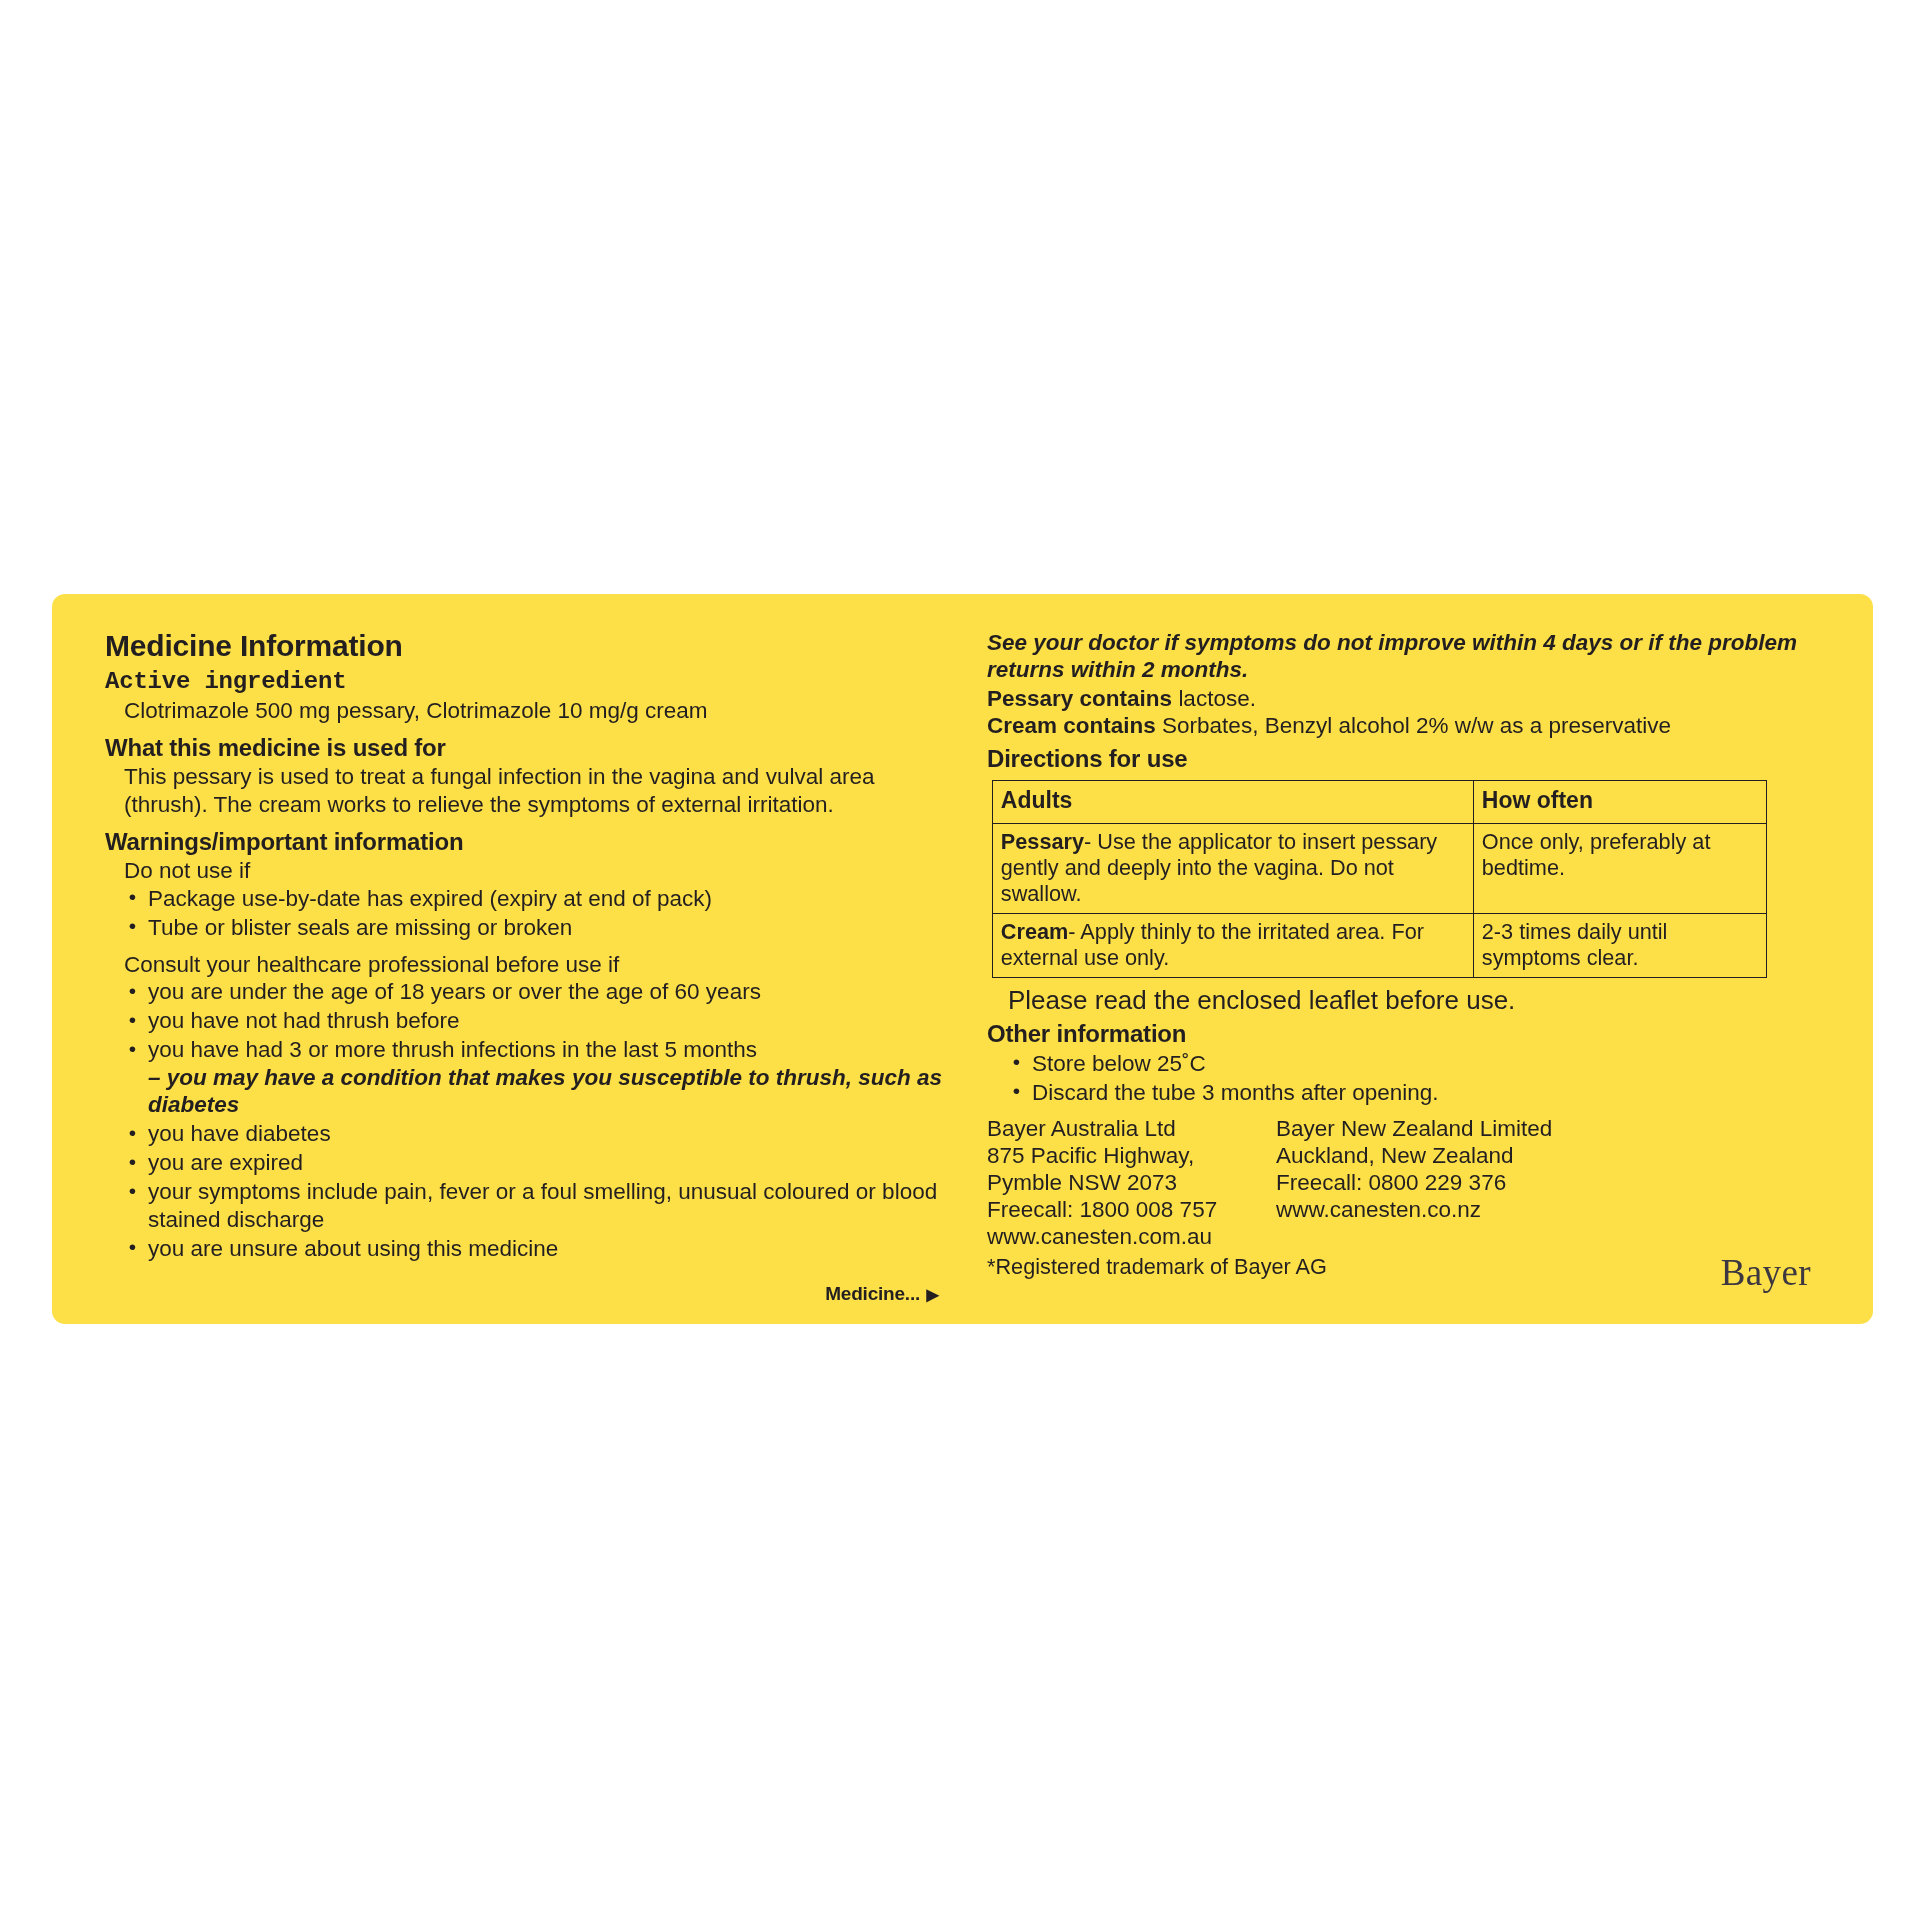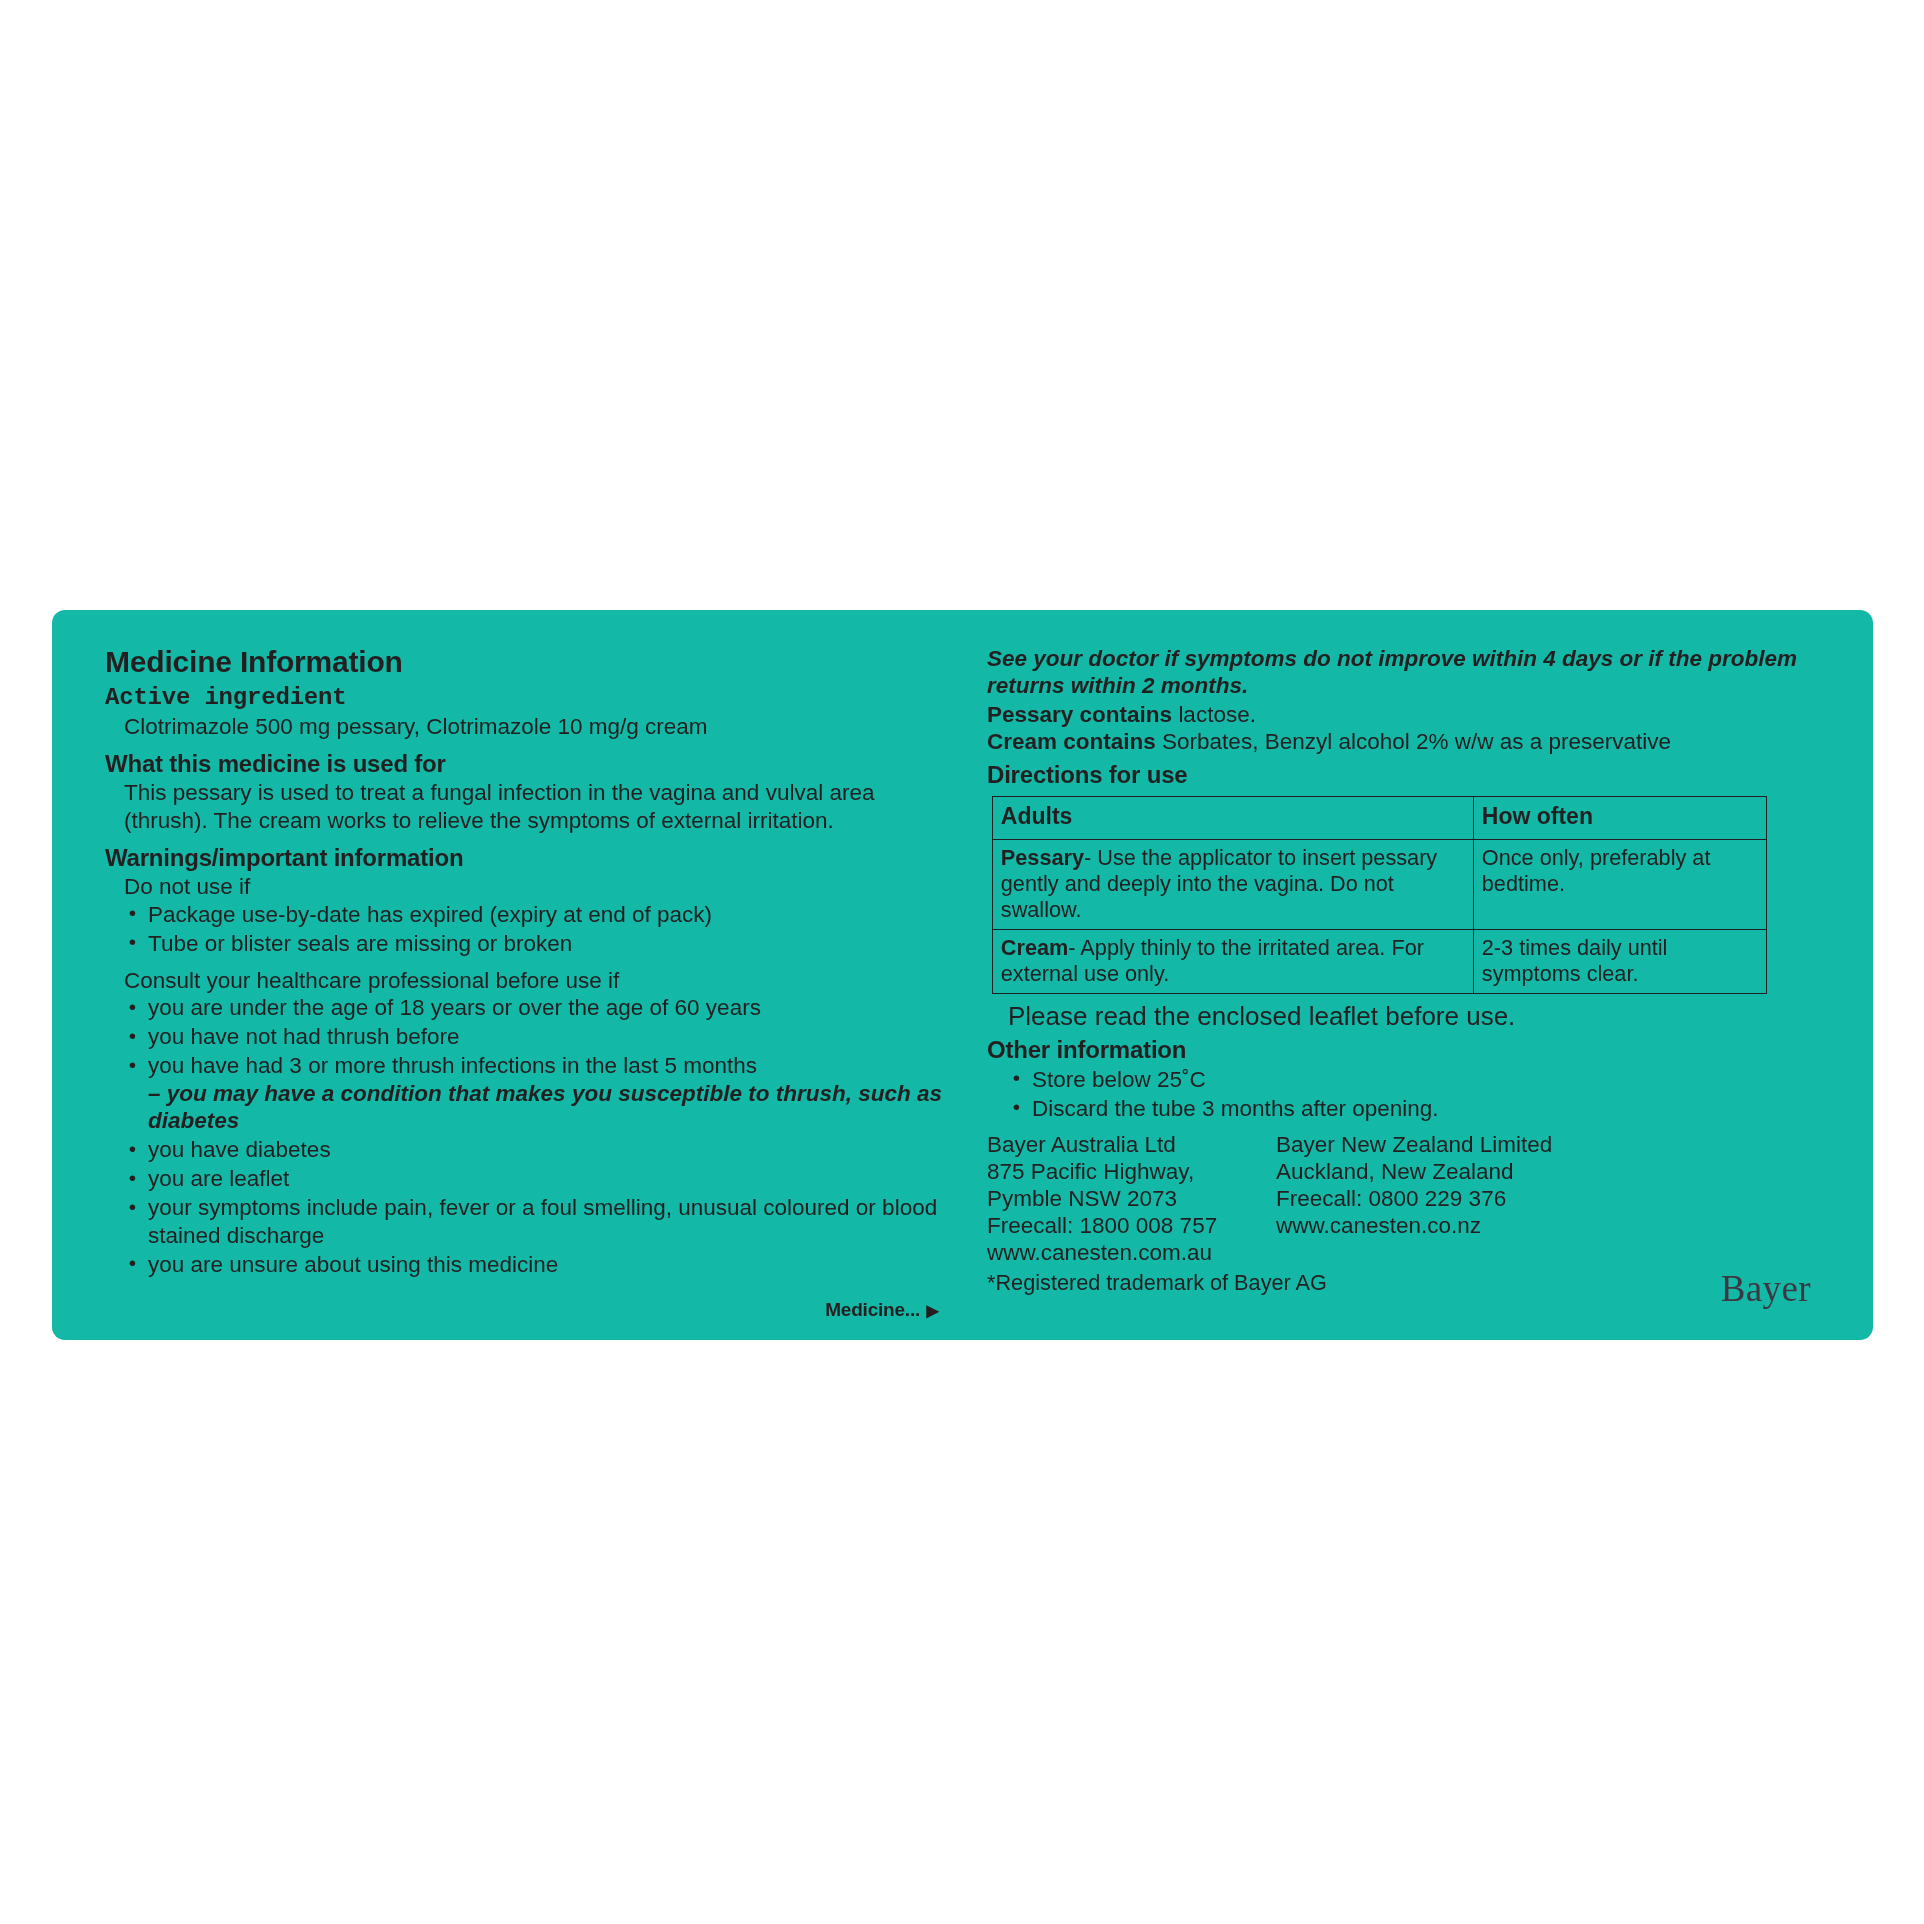--- a/index.html
+++ b/index.html
@@ -14,27 +14,26 @@
     color: #231f20;
     position: relative;
   }
 
   #panel {
     position: absolute;
     left: 52px;
     top: 594px;
     width: 1821px;
     height: 730px;
-    background: #14b8a6;
+    background: #fde047;
     border-radius: 13px;
     box-sizing: border-box;
     padding: 21px 27px 16px 27px;
     display: flex;
     gap: 0;
-    margin-top: 16px;
   }
 
   .col-left {
     width: 874px;
     position: relative;
     padding-left: 26px;
     padding-top: 14.4px;
     box-sizing: border-box;
   }
   .col-right {
@@ -203,21 +202,21 @@
 
     <p class="body tight" style="margin-top:9.6px;">Consult your healthcare professional before use if</p>
     <ul class="bullets">
       <li>you are under the age of 18 years or over the age of 60 years</li>
       <li>you have not had thrush before</li>
       <li>
         <span>you have had 3 or more thrush infections in the last 5 months</span><br>
         <span class="bolditalic">– you may have a condition that makes you susceptible to thrush, such as diabetes</span>
       </li>
       <li>you have diabetes</li>
-      <li>you are leaflet</li>
+      <li>you are expired</li>
       <li>your symptoms include pain, fever or a foul smelling, unusual coloured or blood stained discharge</li>
       <li>you are unsure about using this medicine</li>
     </ul>
 
     <div class="continued">
       <span>Medicine...</span><span class="tri">▶</span>
     </div>
   </div>
 
   <div class="col-right">

